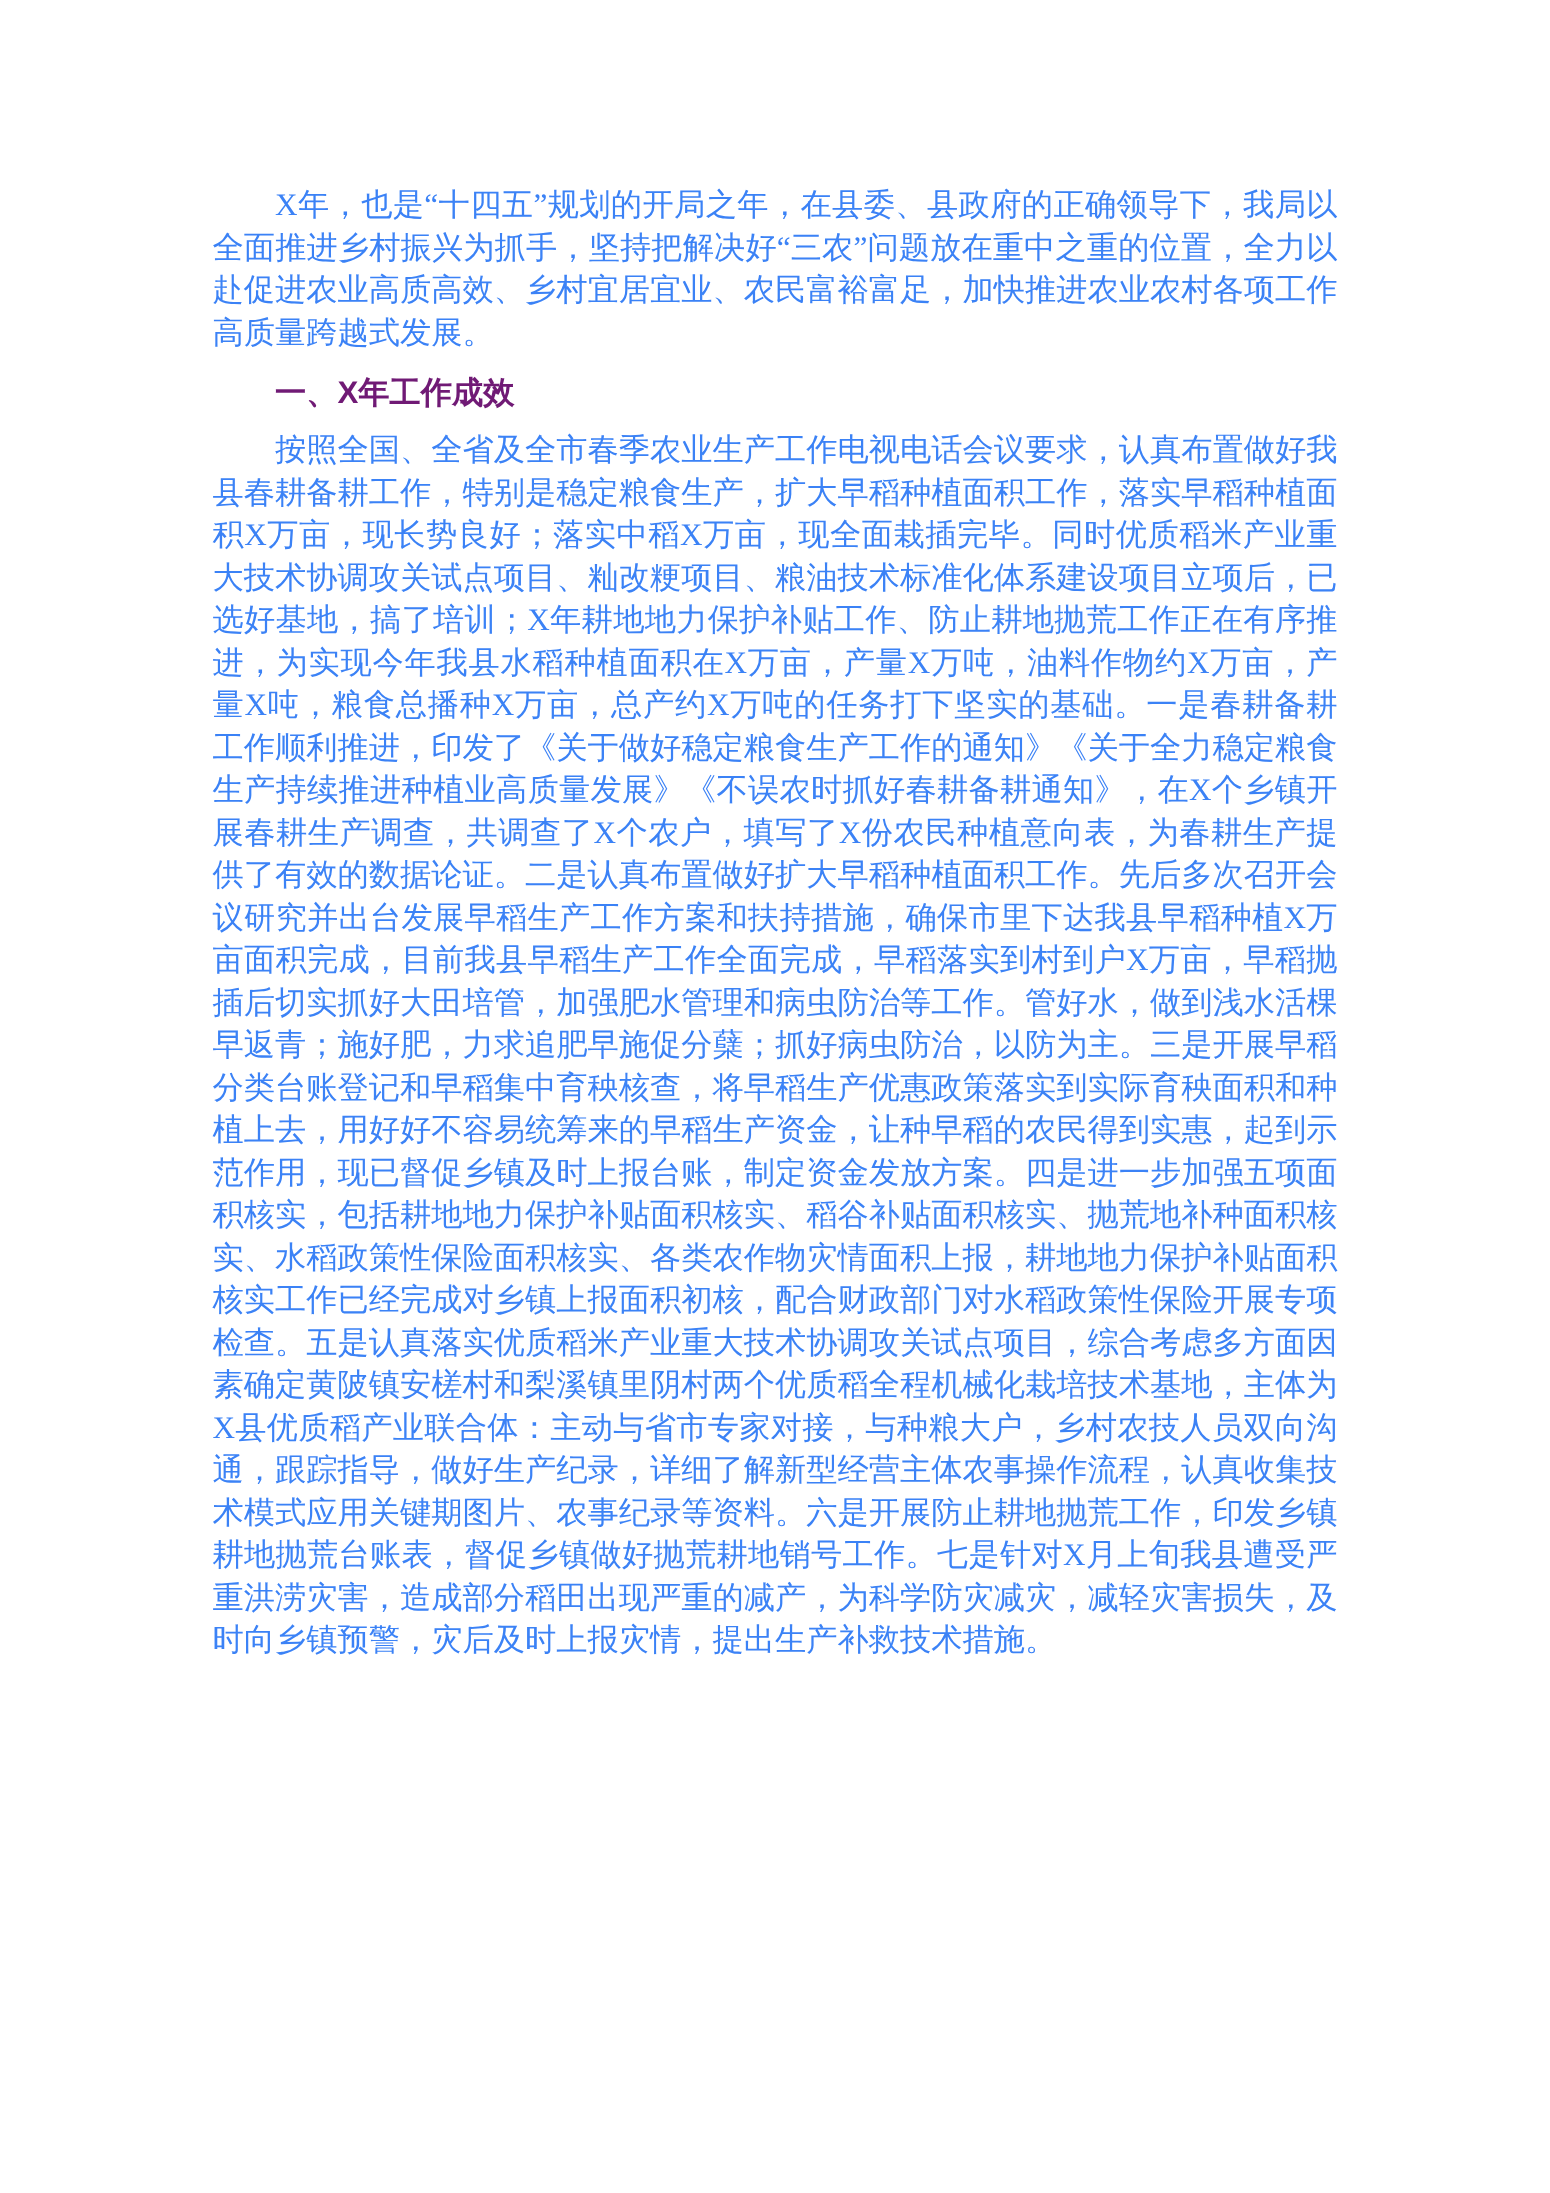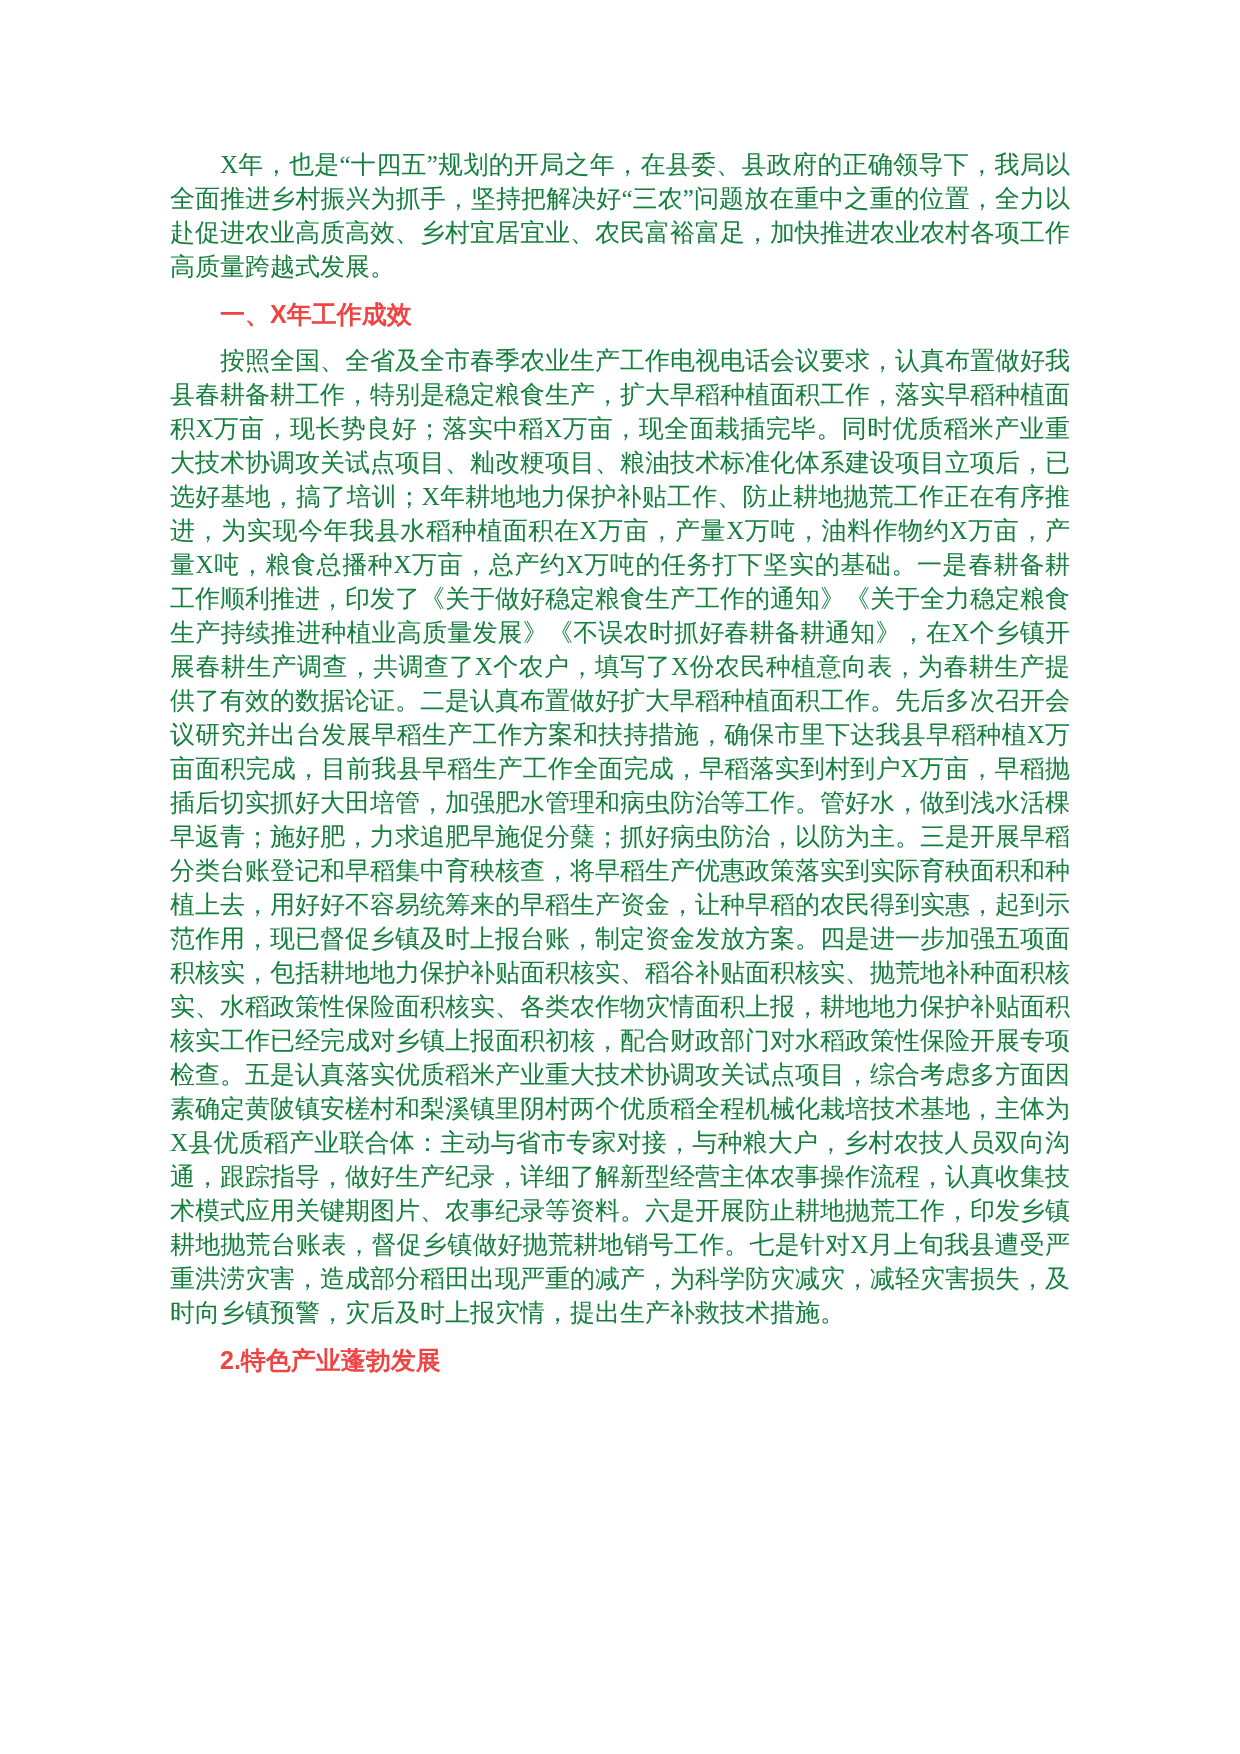--- a/index.html
+++ b/index.html
@@ -11,46 +11,45 @@
     position: relative;
     width: 1240px;
     height: 1754px;
     background: #ffffff;
     overflow: hidden;
     box-sizing: border-box;
     padding: 148px 170px 0 170px;
   }
   .doc-block {
     width: 900px;
-    color: #15803d;
+    color: #3b82f6;
     font-family: "Liberation Serif", "DejaVu Serif", serif;
     font-size: 25px;
     line-height: 34px;
     text-align: justify;
     text-indent: 2em;
     margin: 13px 0;
     word-break: break-all;
   }
   .doc-block.first {
     margin-top: 0;
   }
   .doc-heading {
     font-family: "Liberation Sans", "DejaVu Sans", sans-serif;
     font-weight: bold;
-    color: #ef4444;
+    color: #701a75;
     text-align: left;
   }
 </style>
 </head>
 <body>
 
 <div class="page">
   <p class="doc-block first">X年，也是“十四五”规划的开局之年，在县委、县政府的正确领导下，我局以全面推进乡村振兴为抓手，坚持把解决好“三农”问题放在重中之重的位置，全力以赴促进农业高质高效、乡村宜居宜业、农民富裕富足，加快推进农业农村各项工作高质量跨越式发展。</p>
 
   <h2 class="doc-block doc-heading">一、X年工作成效</h2>
 
 
   <p class="doc-block">按照全国、全省及全市春季农业生产工作电视电话会议要求，认真布置做好我县春耕备耕工作，特别是稳定粮食生产，扩大早稻种植面积工作，落实早稻种植面积X万亩，现长势良好；落实中稻X万亩，现全面栽插完毕。同时优质稻米产业重大技术协调攻关试点项目、籼改粳项目、粮油技术标准化体系建设项目立项后，已选好基地，搞了培训；X年耕地地力保护补贴工作、防止耕地抛荒工作正在有序推进，为实现今年我县水稻种植面积在X万亩，产量X万吨，油料作物约X万亩，产量X吨，粮食总播种X万亩，总产约X万吨的任务打下坚实的基础。一是春耕备耕工作顺利推进，印发了《关于做好稳定粮食生产工作的通知》《关于全力稳定粮食生产持续推进种植业高质量发展》《不误农时抓好春耕备耕通知》，在X个乡镇开展春耕生产调查，共调查了X个农户，填写了X份农民种植意向表，为春耕生产提供了有效的数据论证。二是认真布置做好扩大早稻种植面积工作。先后多次召开会议研究并出台发展早稻生产工作方案和扶持措施，确保市里下达我县早稻种植X万亩面积完成，目前我县早稻生产工作全面完成，早稻落实到村到户X万亩，早稻抛插后切实抓好大田培管，加强肥水管理和病虫防治等工作。管好水，做到浅水活棵早返青；施好肥，力求追肥早施促分蘖；抓好病虫防治，以防为主。三是开展早稻分类台账登记和早稻集中育秧核查，将早稻生产优惠政策落实到实际育秧面积和种植上去，用好好不容易统筹来的早稻生产资金，让种早稻的农民得到实惠，起到示范作用，现已督促乡镇及时上报台账，制定资金发放方案。四是进一步加强五项面积核实，包括耕地地力保护补贴面积核实、稻谷补贴面积核实、抛荒地补种面积核实、水稻政策性保险面积核实、各类农作物灾情面积上报，耕地地力保护补贴面积核实工作已经完成对乡镇上报面积初核，配合财政部门对水稻政策性保险开展专项检查。五是认真落实优质稻米产业重大技术协调攻关试点项目，综合考虑多方面因素确定黄陂镇安槎村和梨溪镇里阴村两个优质稻全程机械化栽培技术基地，主体为X县优质稻产业联合体：主动与省市专家对接，与种粮大户，乡村农技人员双向沟通，跟踪指导，做好生产纪录，详细了解新型经营主体农事操作流程，认真收集技术模式应用关键期图片、农事纪录等资料。六是开展防止耕地抛荒工作，印发乡镇耕地抛荒台账表，督促乡镇做好抛荒耕地销号工作。七是针对X月上旬我县遭受严重洪涝灾害，造成部分稻田出现严重的减产，为科学防灾减灾，减轻灾害损失，及时向乡镇预警，灾后及时上报灾情，提出生产补救技术措施。</p>
 
-  <h3 class="doc-block doc-heading">2.特色产业蓬勃发展</h3>
 
 
 </div>
 
 </body></html>

